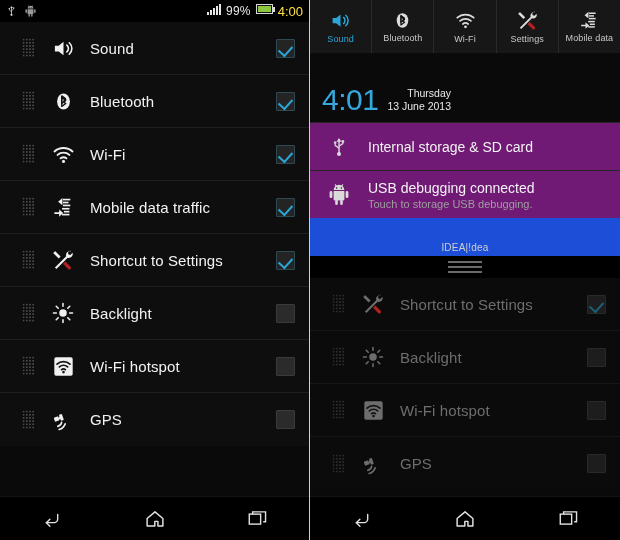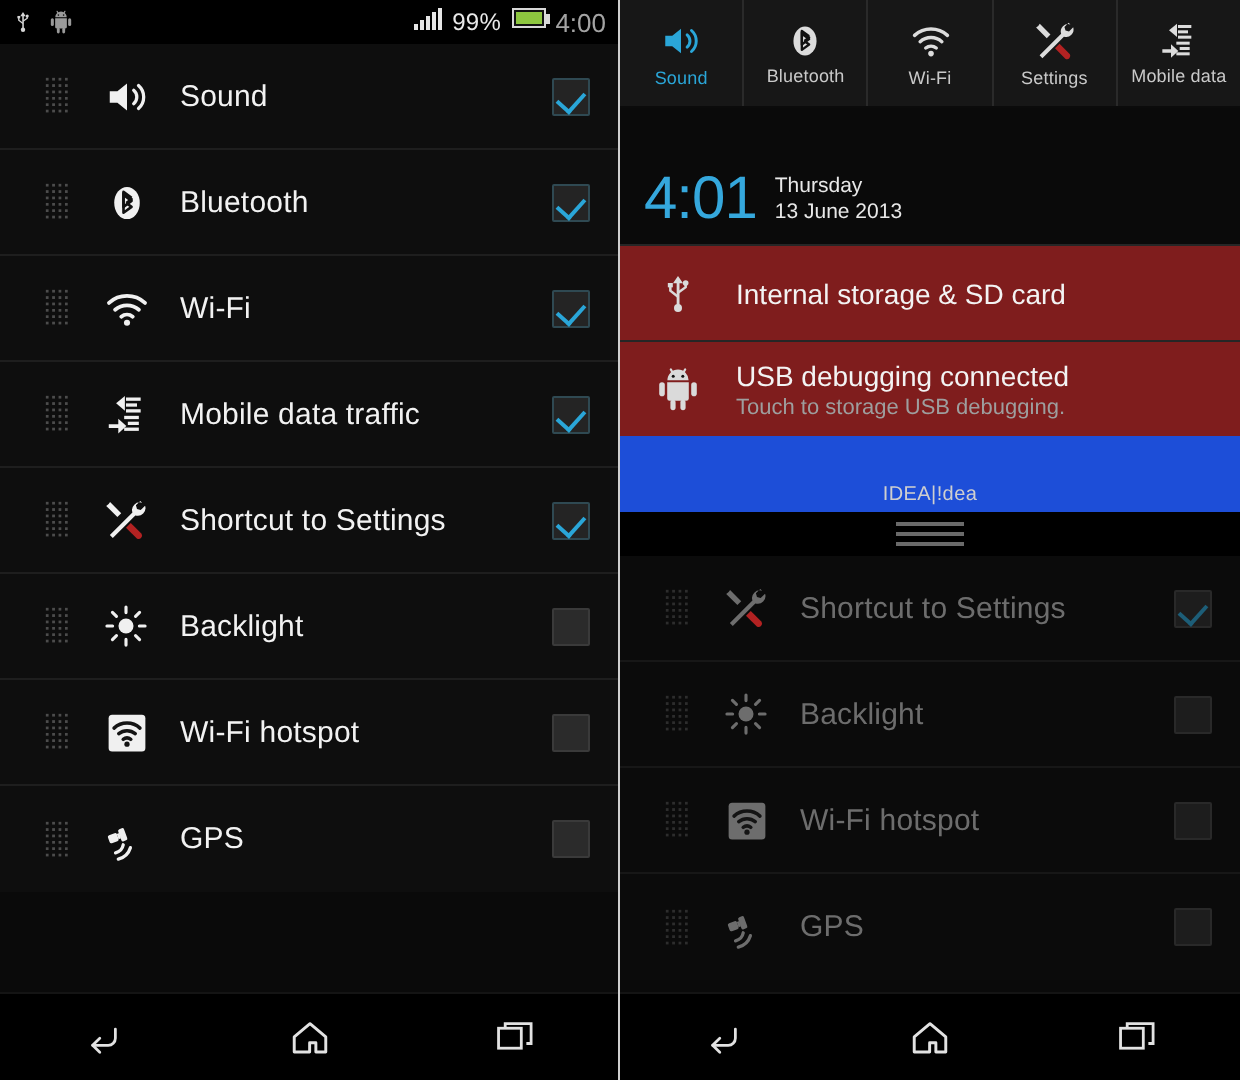--- a/index.html
+++ b/index.html
@@ -27,21 +27,21 @@
     display: flex; align-items: center;
     padding: 0 6px;
     gap: 6px;
   }
   .sb-left  { display: flex; align-items: center; gap: 7px; }
   .sb-right { margin-left: auto; display: flex; align-items: flex-start; gap: 5px; }
   .sb-text {
     color: #e9e9e9; font-size: 12px; letter-spacing: .2px;
     font-family: "Liberation Sans", sans-serif;
   }
-  .sb-clock { color: #a3a3a3; font-size: 13px; }
+  .sb-clock { color: #fde047; font-size: 13px; }
   .ic { display: inline-block; line-height: 0; }
 
   
   .bars { display: flex; align-items: flex-end; gap: 1px; height: 11px; }
   .bars i { display: block; width: 2px; background: #e6e6e6; }
   .bars i:nth-child(1){ height: 3px; }
   .bars i:nth-child(2){ height: 5px; }
   .bars i:nth-child(3){ height: 7px; }
   .bars i:nth-child(4){ height: 9px; }
   .bars i:nth-child(5){ height: 11px; }
@@ -153,27 +153,27 @@
   
   .shade { background:#0a0a0a;margin-top:24px; }
   .clockrow {
     height: 44px; display:flex; align-items:center; gap:9px;
     padding: 0 12px; background:#0a0a0a;
   }
   .bigclock {
     color:#35a8dd; font-size: 30px; line-height:1; letter-spacing:-.5px;
   }
   .datewrap { display:flex; flex-direction:column; justify-content:center; line-height:1.25; }
-  .d1 { color:#e8e8e8; font-size:10.5px; }
+  .d1 { color:#e8e8e8; font-size:10.5px;text-align:right; }
   .d2 { color:#e8e8e8; font-size:10.5px; }
 
   .notif {
     display:flex; align-items:center;
     min-height: 48px;
-    background:#7f1d1d;
+    background:#701a75;
     border-top: 1px solid #262626;
     padding: 6px 10px 6px 0;
   }
   .notif-ic {
     width: 58px; flex:0 0 58px;
     display:flex; align-items:center; justify-content:center;
     color:#dadada;
   }
   .notif-txt { display:flex; flex-direction:column; gap:2px; }
   .nt-title { color:#f3f3f3; font-size:14px; }

